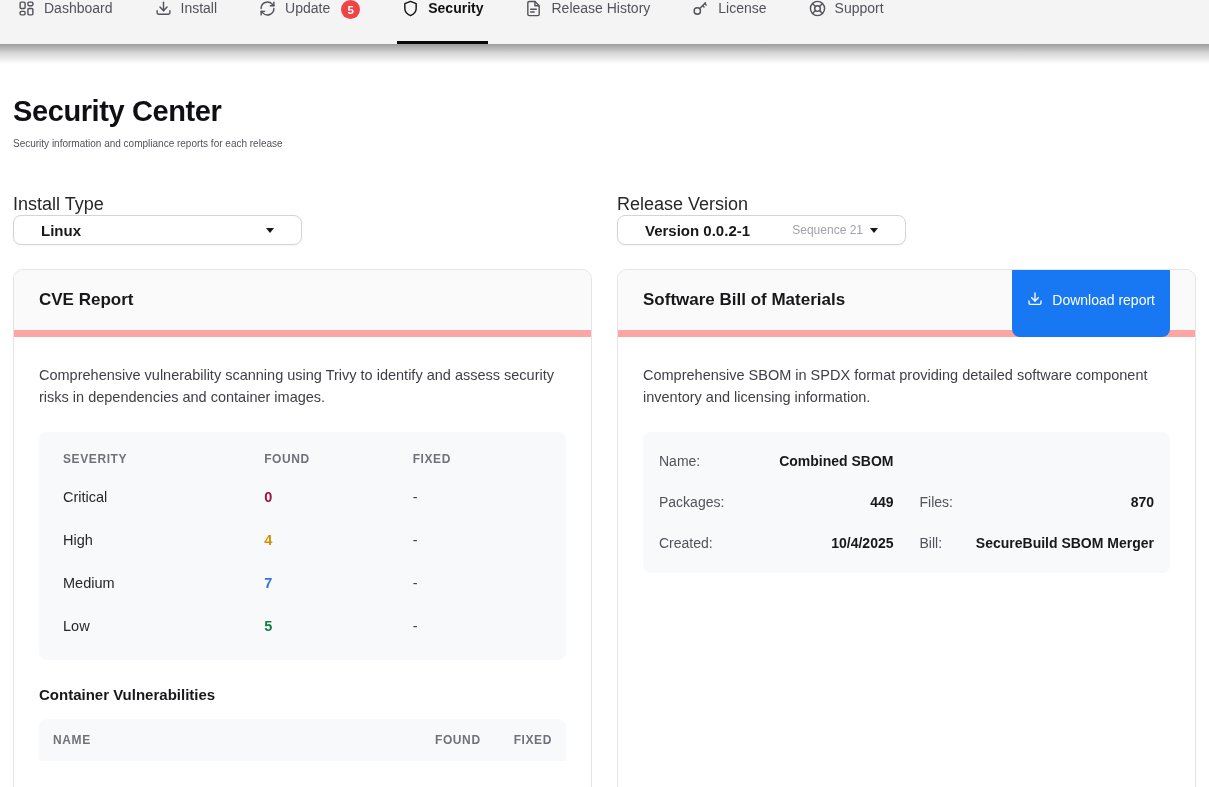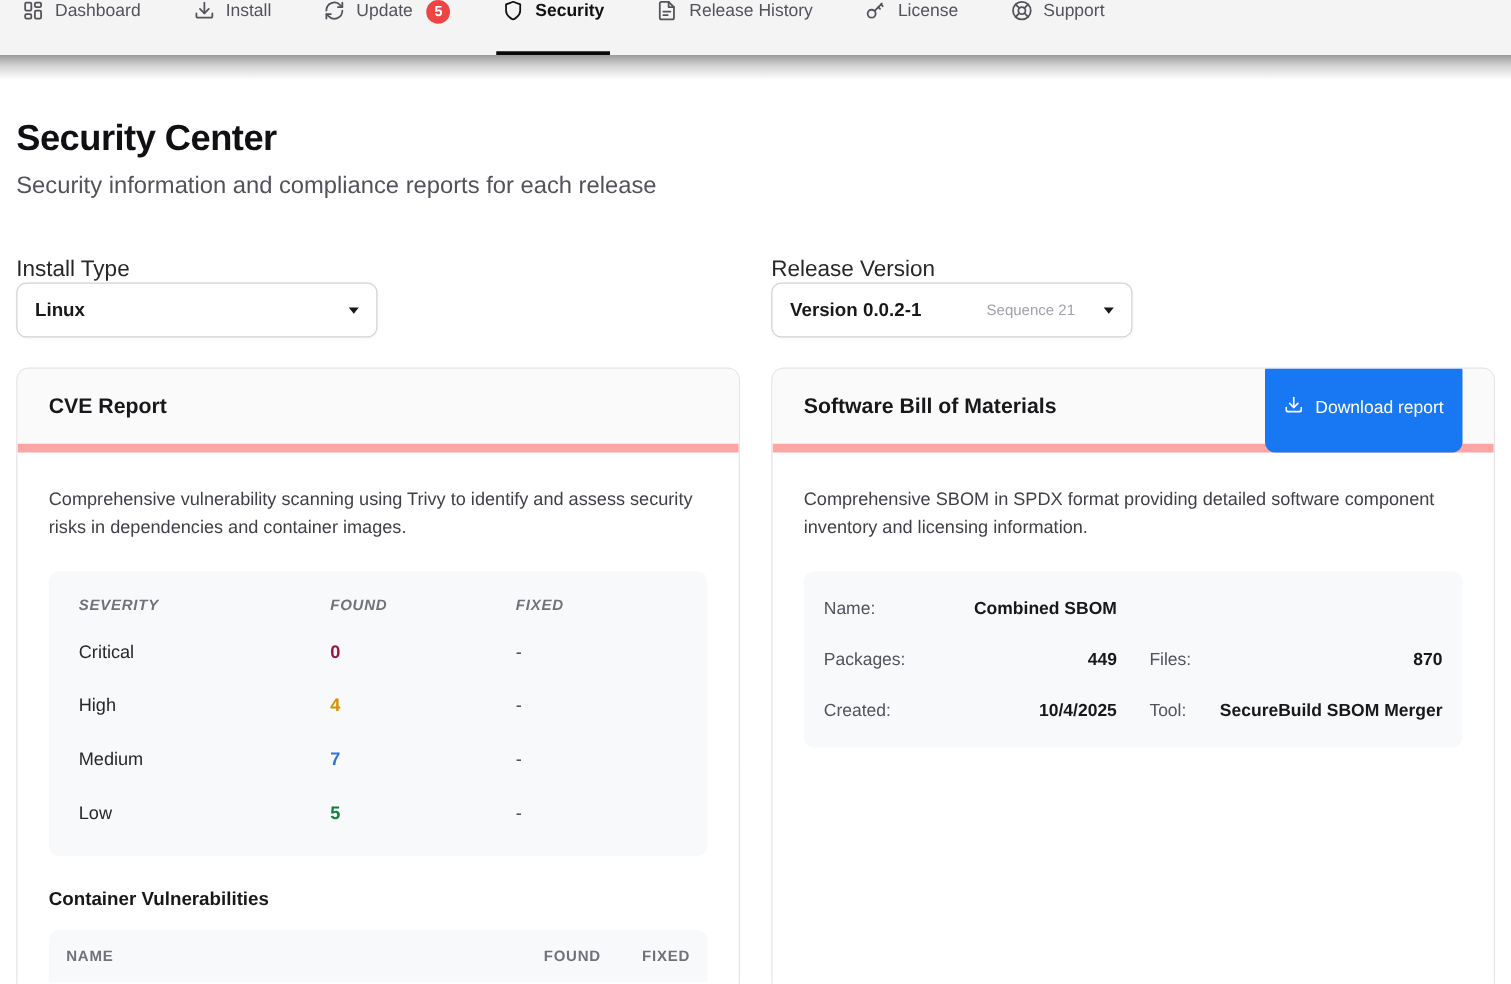--- a/index.html
+++ b/index.html
@@ -63,52 +63,52 @@
   .page { padding: 0 13px; }
   .page-title {
     margin-top: 31px;
     font-size: 29px;
     font-weight: 700;
     letter-spacing: -0.4px;
     color: #101014;
   }
   .page-subtitle {
     margin-top: 10px;
-    font-size: 19px;
+    font-size: 10px;
     color: #52525b;
   }
 
   .two-col {
     display: grid;
     grid-template-columns: 1fr 1fr;
     column-gap: 25px;
   }
 
   
   .filters { margin-top: 45px; }
   .filter-label {
     font-size: 18px;
     font-weight: 400;
     color: #27272a;
   }
   .select-box {
     width: 289px;
-    height: 44px;
+    height: 30px;
     background: #fff;
     border: 1px solid #d4d4d8;
     border-radius: 8px;
-    padding: 0 14px;
+    padding: 0 27px;
     display: flex;
     align-items: center;
     justify-content: space-between;
     cursor: pointer;
     box-shadow: 0 1px 2px rgba(0,0,0,0.04);
   }
   .select-value { font-size: 15px; font-weight: 700; color: #18181b; }
-  .select-right { display: flex; align-items: center; gap: 23px; }
+  .select-right { display: flex; align-items: center; gap: 7px; }
   .select-meta { font-size: 12px; color: #a1a1aa; }
   .caret {
     width: 0; height: 0;
     border-left: 4.5px solid transparent;
     border-right: 4.5px solid transparent;
     border-top: 5.5px solid #18181b;
   }
 
   
   .cards { margin-top: 24px; }
@@ -158,21 +158,21 @@
     margin-top: 23px;
     background: #f8f9fb;
     border-radius: 8px;
     padding: 8px 24px 12px;
   }
   .sev-grid {
     display: grid;
     grid-template-columns: 42% 31% 27%;
     align-items: center;
   }
-  .sev-head { padding: 12px 0 10px; font-style: italic; }
+  .sev-head { padding: 12px 0 10px; }
   .sev-head span {
     font-size: 12px;
     font-weight: 600;
     color: #71717a;
     letter-spacing: 0.6px;
   }
   .sev-row { padding: 13.5px 0; font-size: 14.5px; color: #27272a; }
   .sev-found { font-weight: 700; }
   .sev-fixed { color: #3f3f46; }
 
@@ -405,21 +405,21 @@
               <span class="sbom-label">Files:</span>
               <span class="sbom-value">870</span>
             </div>
           </div>
           <div class="sbom-row">
             <div class="sbom-cell">
               <span class="sbom-label">Created:</span>
               <span class="sbom-value">10/4/2025</span>
             </div>
             <div class="sbom-cell">
-              <span class="sbom-label">Tool:</span>
+              <span class="sbom-label">Bill:</span>
               <span class="sbom-value">SecureBuild SBOM Merger</span>
             </div>
           </div>
         </div>
       </div>
     </div>
 
   </section>
 </main>
 

